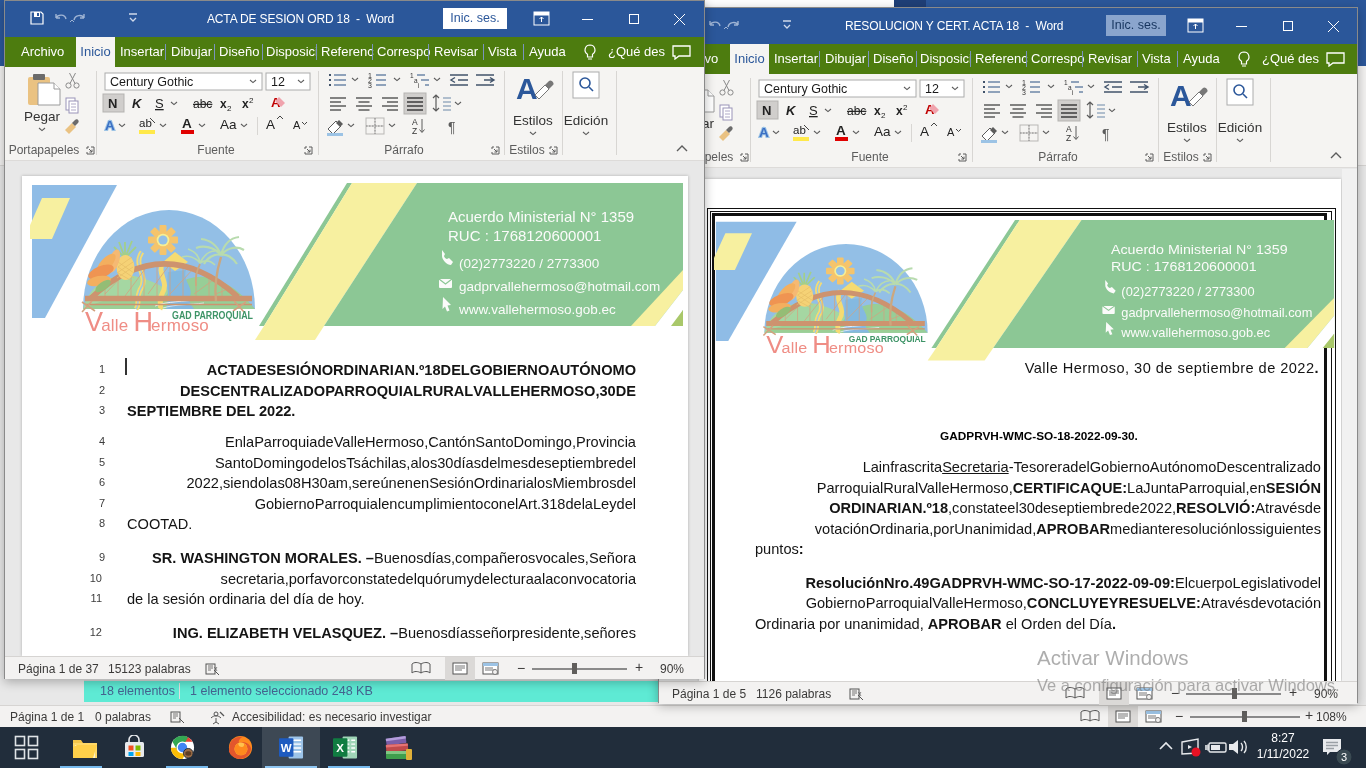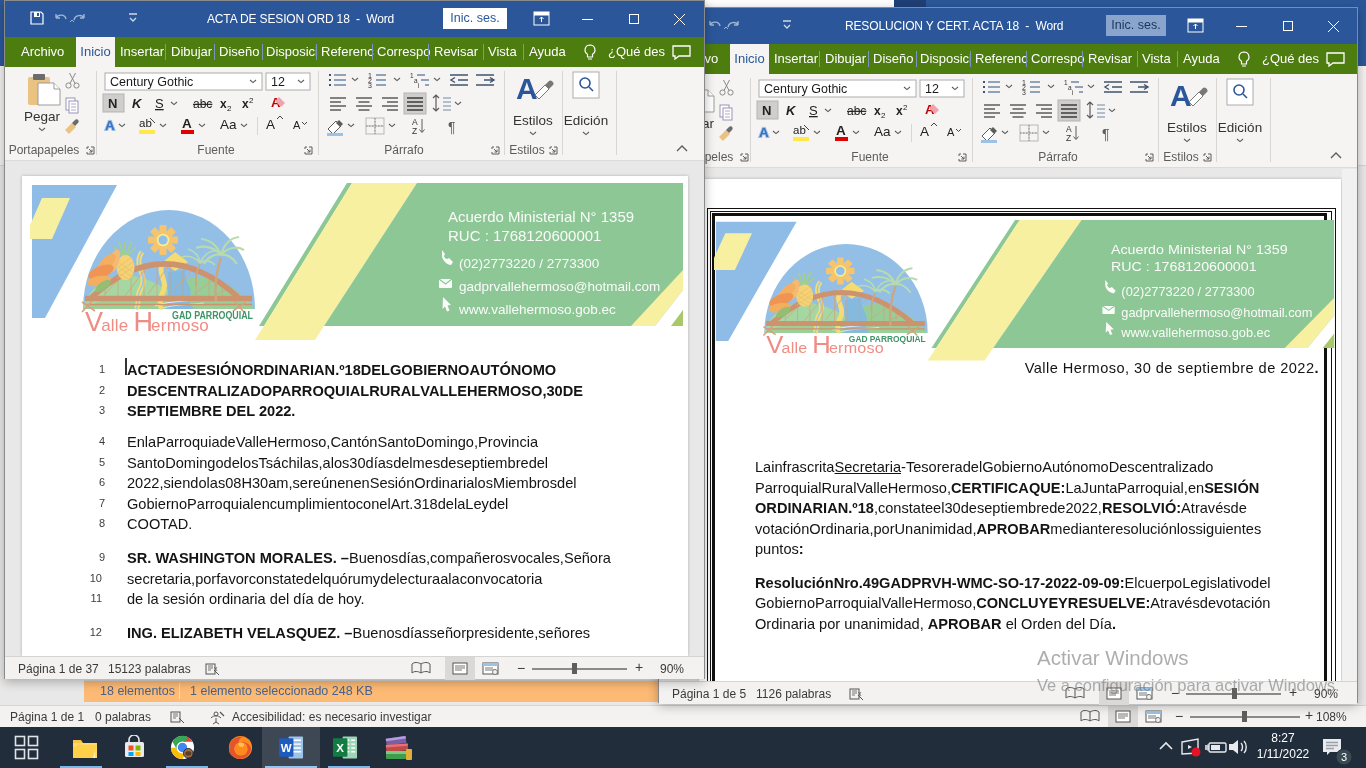--- a/index.html
+++ b/index.html
@@ -21,21 +21,21 @@
 .docarea{position:absolute;left:0;width:100%;background:#e8e8e8;overflow:hidden}
 .page{position:absolute;background:#fff;box-shadow:0 0 3px rgba(0,0,0,.25)}
 .sbar{position:absolute;left:0;width:100%;height:23px;background:#f3f2f1;border-top:1px solid #d6d4d2;font-size:12px;color:#3b3a39}
 .sbar .it{position:absolute;top:5px;white-space:nowrap}
 .ttl{position:absolute;font-size:12px;color:#fff;white-space:nowrap;letter-spacing:-.15px}
 .inic{position:absolute;top:7px;height:21px;line-height:21px;font-size:12.5px;text-align:center}
 .wctl{position:absolute;top:0;height:36px;display:flex;align-items:center;justify-content:center;color:#fff}
 
 .ln{position:absolute;font-size:11px;color:#3c3c3c;width:20px;text-align:right}
 .dl{position:absolute;font-size:14.6px;color:#141414;white-space:nowrap}
-.jl{display:flex;justify-content:flex-start}
+.jl{display:flex;justify-content:flex-end}
 .jl span{white-space:pre}
 
 .ribsvg{position:absolute;left:0;top:0}
 
 #taskbar{position:absolute;left:0;top:727px;width:1366px;height:41px;background:#212d3b}
 #taskbar .ico{position:absolute;top:8px;width:25px;height:25px}
 .tray{position:absolute;color:#fff}
 
 #wm1{position:absolute;left:1037px;top:646px;font-size:20.5px;color:rgba(92,92,92,.5)}
 #wm2{position:absolute;left:1037px;top:676px;font-size:16.5px;color:rgba(110,110,110,.55)}
@@ -314,21 +314,21 @@
         <circle cx="13" cy="10" r="2.5" fill="#f3f2f1" stroke="#555" stroke-width=".7"></circle>
       </svg>
   <span class="it" style="left:1175px;font-size:14px;top:2px">−</span>
   <span class="abs" style="left:1190px;top:10px;width:110px;height:1.5px;background:#8a8a8a"></span>
   <span class="abs" style="left:1242px;top:5px;width:5px;height:11px;background:#605e5c"></span>
   <span class="it" style="left:1305px;font-size:14px;top:1px">+</span>
   <span class="it" style="left:1316px;top:4px">108%</span>
  </div>
 </div>
 
-<div id="expbar" class="abs" style="left:84px;top:680px;width:576px;height:22px;background:#fdba74;border-top:1px solid #d9d9d9;font-size:12.5px;color:#44638f">
+<div id="expbar" class="abs" style="left:84px;top:680px;width:576px;height:22px;background:#5eead4;border-top:1px solid #d9d9d9;font-size:12.5px;color:#44638f">
  <span class="abs" style="left:16px;top:3px">18 elementos</span>
  <span class="abs" style="left:95px;top:2px;width:1px;height:16px;background:#e0e0e0"></span>
  <span class="abs" style="left:106px;top:3px">1 elemento seleccionado  248 KB</span>
 </div>
 
 <div id="rwin" class="win" style="left:658px;top:7px;width:700px;height:696px">
  <div class="tbar">
   <svg class="abs" style="left:48px;top:10px" width="38" height="15" viewBox="0 0 38 15">
         <path d="M3 7c2-4 9-4 10 1M3 7V3M3 7h4" fill="none" stroke="#9fb4d4" stroke-width="1.4"></path>
         <path d="M17 11l2-2 2 2" fill="none" stroke="#9fb4d4"></path>
@@ -399,20 +399,21 @@
   <div class="abs" style="left:683px;top:0;width:16px;height:512px;background:#f1f1f1"></div>
   <div class="abs" style="left:48px;top:39px;width:629px;height:500px;border:1px solid #111">
         <div class="abs" style="left:1.5px;top:1.5px;width:622px;height:494px;border:1px solid #111">
           <div class="abs" style="left:1.5px;top:1.5px;width:615px;height:488px;border:3px solid #111;border-bottom:none"></div>
         </div>
       </div>
   <svg class="abs" style="left:55px;top:50px" width="622" height="147" viewBox="0 0 655 164" preserveAspectRatio="none">
         <use href="#lh"></use>
       </svg>
   <div class="dl" style="right:38px;top:191px;letter-spacing:.45px">Valle Hermoso, 30 de septiembre  de 2022<b>.</b></div>
+  <div class="abs" style="left:70px;top:260px;width:620px;text-align:center;font-weight:bold;font-size:11.8px">GADPRVH-WMC-SO-18-2022-09-30.</div>
   <div class="dl jl" style="left:96px;top:290px;width:566px">
         <span>La</span>
         <span>infrascrita</span>
         <span><u>Secretaria</u>-Tesorera</span>
         <span>del</span>
         <span>Gobierno</span>
         <span>Autónomo</span>
         <span>Descentralizado</span>
       </div>
   <div class="dl jl" style="left:96px;top:310.5px;width:566px">

